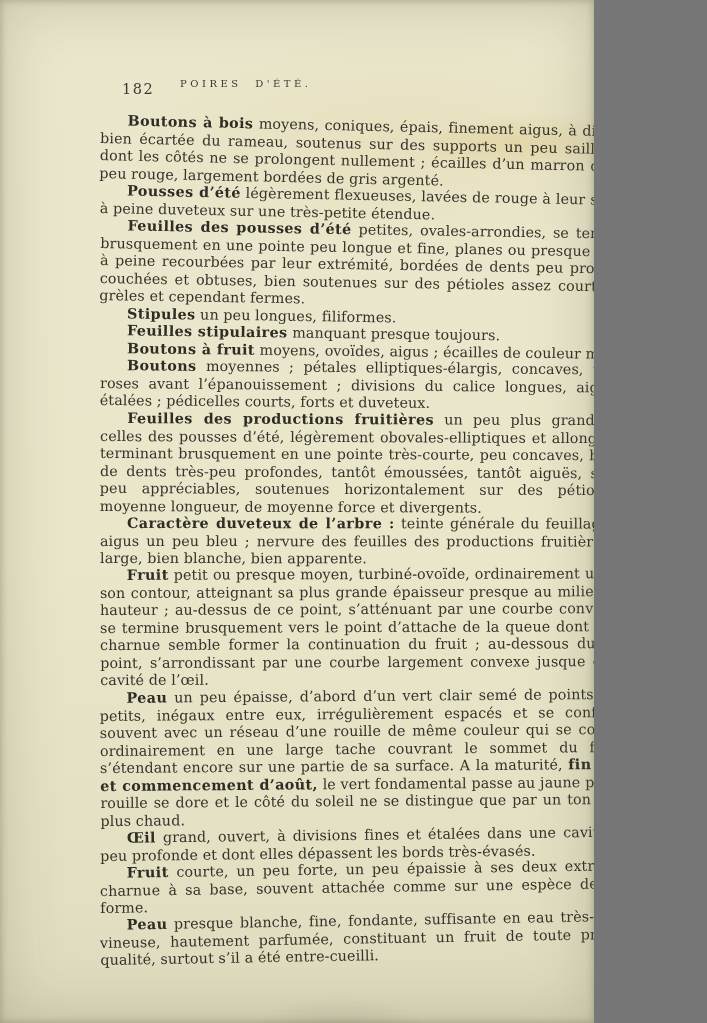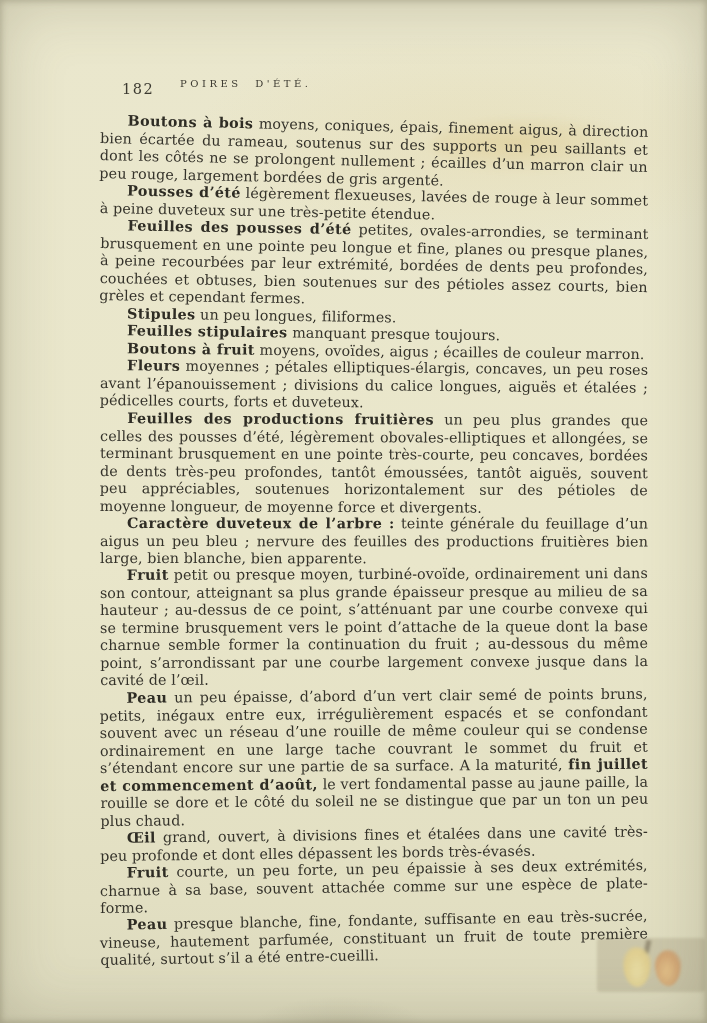--- a/index.html
+++ b/index.html
@@ -3,21 +3,21 @@
 <meta charset="utf-8">
 <title>Scanned book page</title>
 <style>
   html, body {
     margin: 0;
     padding: 0;
     background: #777;
   }
   .scan-page {
     position: relative;
-    width: 707px;
+    width: 594px;
     height: 1023px;
     overflow: hidden;
     background:
       radial-gradient(ellipse 420px 160px at 68% 14%, rgba(216,186,105,0.14), rgba(216,186,105,0) 70%),
       radial-gradient(ellipse 120px 45px at 340px 1030px, rgba(120,118,95,0.18), rgba(120,118,95,0) 75%),
       linear-gradient(180deg, #eae7cd 0%, #e9e6ca 55%, #e2dfc2 88%, #dcd9bd 100%);
     font-family: "DejaVu Serif", "Liberation Serif", serif;
     color: #34322a;
   }
   
@@ -159,21 +159,21 @@
     <span class="page-title">POIRES D'ÉTÉ.</span>
   </div>
 
   <div class="page-body">
       <p><b>Boutons à bois</b><span> moyens, coniques, épais, finement aigus, à direction bien écartée du rameau, soutenus sur des supports un peu saillants et dont les côtés ne se prolongent nullement ; écailles d’un marron clair un peu rouge, largement bordées de gris argenté.</span></p>
       <p><b>Pousses d’été</b><span> légèrement flexueuses, lavées de rouge à leur sommet à peine duveteux sur une très-petite étendue.</span></p>
       <p><b>Feuilles des pousses d’été</b><span> petites, ovales-arrondies, se terminant brusquement en une pointe peu longue et fine, planes ou presque planes, à peine recourbées par leur extrémité, bordées de dents peu profondes, couchées et obtuses, bien soutenues sur des pétioles assez courts, bien grèles et cependant fermes.</span></p>
       <p><b>Stipules</b><span> un peu longues, filiformes.</span></p>
       <p><b>Feuilles stipulaires</b><span> manquant presque toujours.</span></p>
       <p><b>Boutons à fruit</b><span> moyens, ovoïdes, aigus ; écailles de couleur marron.</span></p>
-      <p><b>Fleurs</b><span> moyennes ; pétales elliptiques-élargis, concaves, un peu roses avant l’épanouissement ; divisions du calice longues, aiguës et étalées ; pédicelles courts, forts et duveteux.</span></p>
+      <p><b>Boutons</b><span> moyennes ; pétales elliptiques-élargis, concaves, un peu roses avant l’épanouissement ; divisions du calice longues, aiguës et étalées ; pédicelles courts, forts et duveteux.</span></p>
       <p><b>Feuilles des productions fruitières</b><span> un peu plus grandes que celles des pousses d’été, légèrement obovales-elliptiques et allongées, se terminant brusquement en une pointe très-courte, peu concaves, bordées de dents très-peu profondes, tantôt émoussées, tantôt aiguës, souvent peu appréciables, soutenues horizontalement sur des pétioles de moyenne longueur, de moyenne force et divergents.</span></p>
       <p><b>Caractère duveteux de l’arbre :</b><span> teinte générale du feuillage d’un aigus un peu bleu ; nervure des feuilles des productions fruitières bien large, bien blanche, bien apparente.</span></p>
       <p><b>Fruit</b><span> petit ou presque moyen, turbiné-ovoïde, ordinairement uni dans son contour, atteignant sa plus grande épaisseur presque au milieu de sa hauteur ; au-dessus de ce point, s’atténuant par une courbe convexe qui se termine brusquement vers le point d’attache de la queue dont la base charnue semble former la continuation du fruit ; au-dessous du même point, s’arrondissant par une courbe largement convexe jusque dans la cavité de l’œil.</span></p>
       <p><b>Peau</b><span> un peu épaisse, d’abord d’un vert clair semé de points bruns, petits, inégaux entre eux, irrégulièrement espacés et se confondant souvent avec un réseau d’une rouille de même couleur qui se condense ordinairement en une large tache couvrant le sommet du fruit et s’étendant encore sur une partie de sa surface. A la maturité, </span><b>fin juillet et commencement d’août,</b><span> le vert fondamental passe au jaune paille, la rouille se dore et le côté du soleil ne se distingue que par un ton un peu plus chaud.</span></p>
       <p><b>Œil</b><span> grand, ouvert, à divisions fines et étalées dans une cavité très-peu profonde et dont elles dépassent les bords très-évasés.</span></p>
       <p><b>Fruit</b><span> courte, un peu forte, un peu épaissie à ses deux extrémités, charnue à sa base, souvent attachée comme sur une espèce de plate-forme.</span></p>
       <p><b>Peau</b><span> presque blanche, fine, fondante, suffisante en eau très-sucrée, vineuse, hautement parfumée, constituant un fruit de toute première qualité, surtout s’il a été entre-cueilli.</span></p>
     </div>
 
   <div class="watermark">

